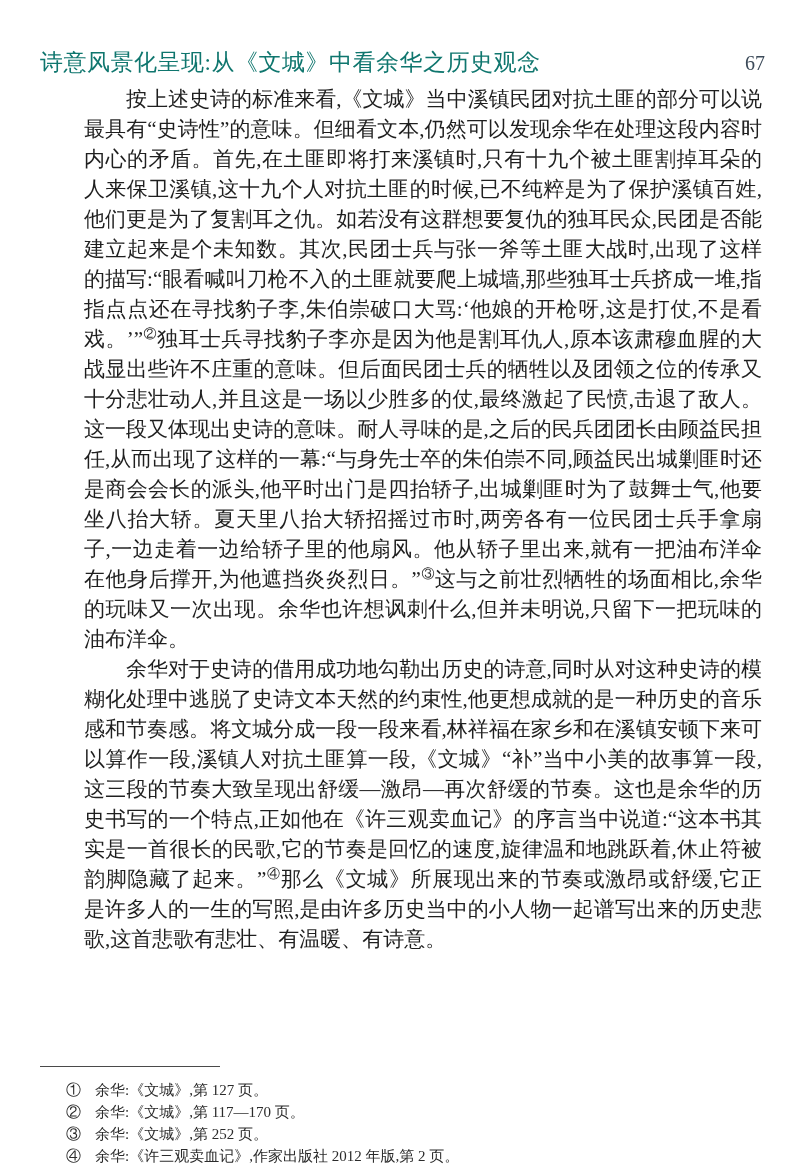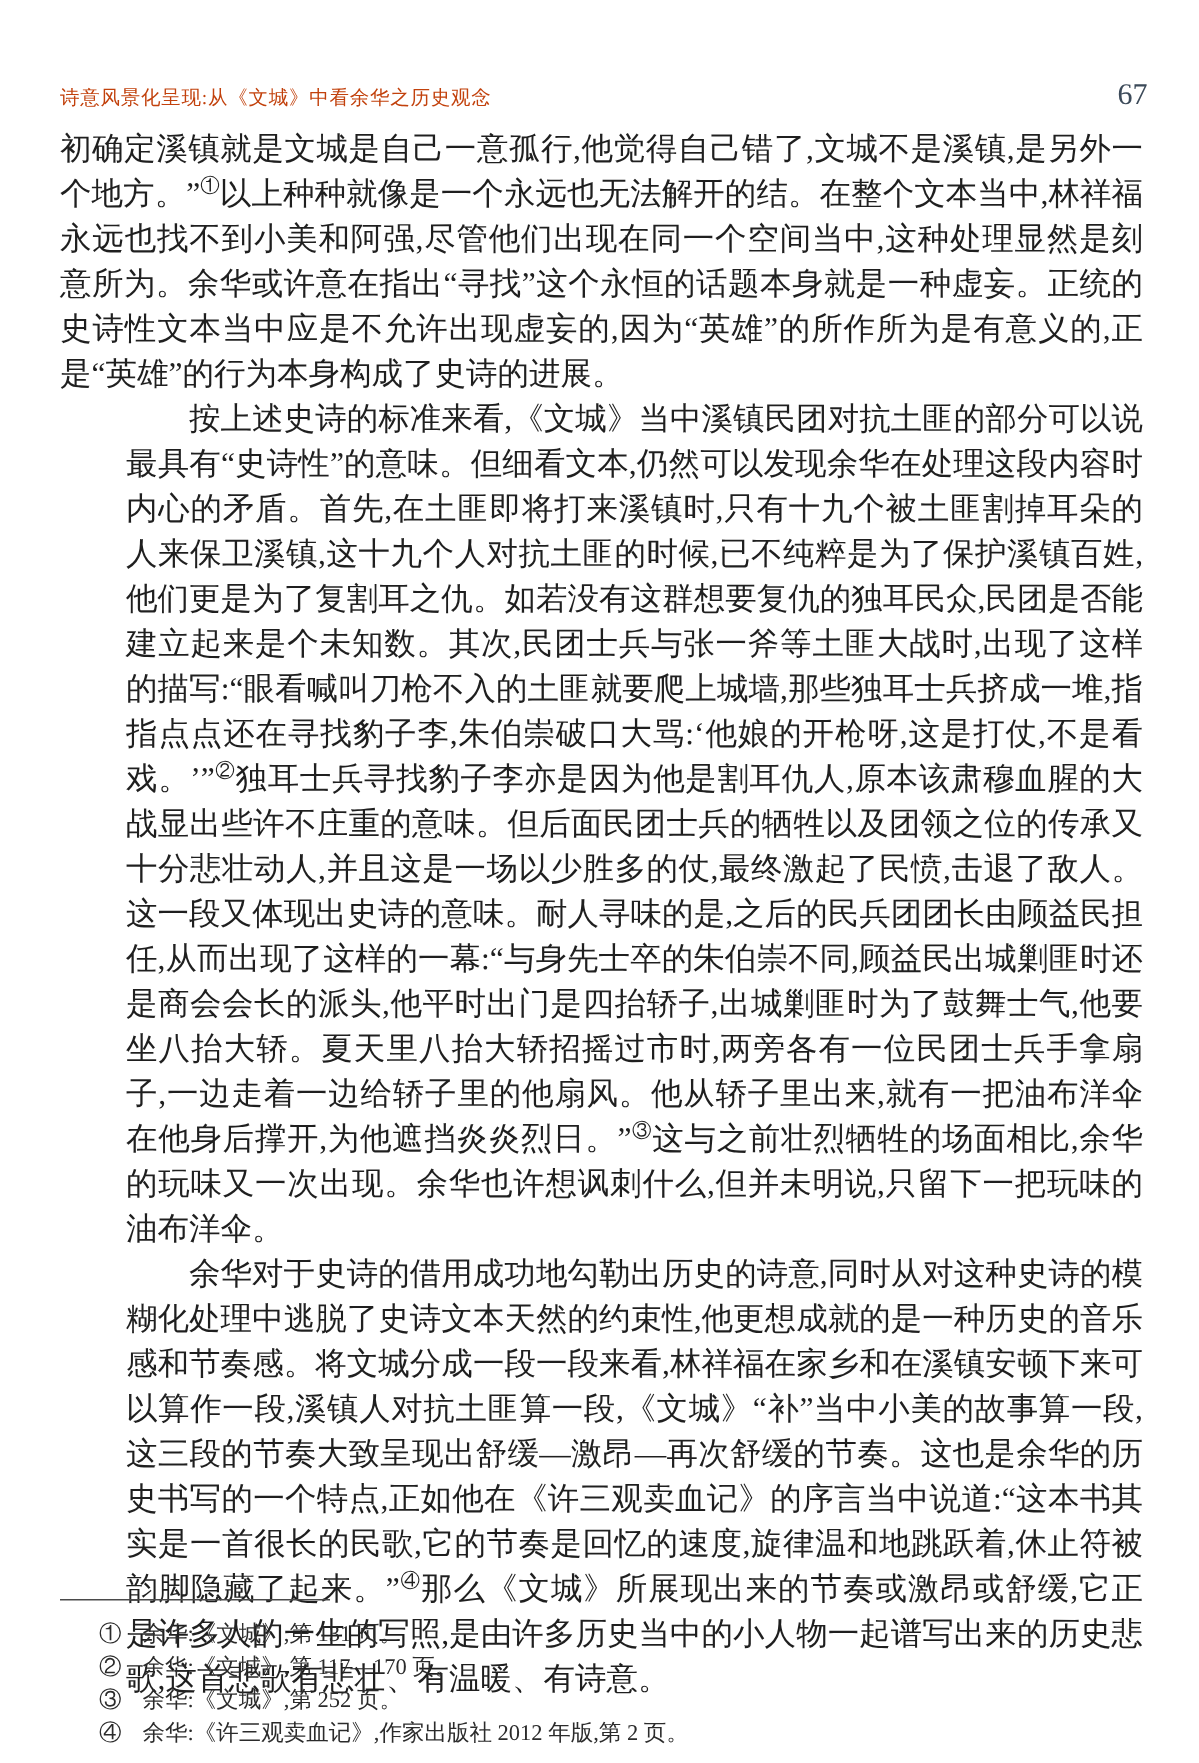--- a/index.html
+++ b/index.html
@@ -19,23 +19,23 @@
   .running-header {
     position: absolute;
     top: 13px;
     left: 40px;
     right: 34px;
     display: flex;
     justify-content: space-between;
     align-items: baseline;
   }
   .running-title {
-    font-size: 13px;
+    font-size: 23px;
     letter-spacing: 0.5px;
-    color: #c2410c;
+    color: #0f766e;
   }
   .page-number {
     font-size: 20px;
     color: #3c4a59;
     margin-top: 39px;
   }
   
   .body-text {
     position: absolute;
     top: 84px;
@@ -97,31 +97,30 @@
 <body>
 
 <div class="page">
 
   <header class="running-header">
     <span class="running-title">诗意风景化呈现:从《文城》中看余华之历史观念</span>
     <span class="page-number">67</span>
   </header>
 
   <main class="body-text" id="paragraphs-container">
-      <p class="">初确定溪镇就是文城是自己一意孤行,他觉得自己错了,文城不是溪镇,是另外一个地方。”<sup class="fn-ref">①</sup>以上种种就像是一个永远也无法解开的结。在整个文本当中,林祥福永远也找不到小美和阿强,尽管他们出现在同一个空间当中,这种处理显然是刻意所为。余华或许意在指出“寻找”这个永恒的话题本身就是一种虚妄。正统的史诗性文本当中应是不允许出现虚妄的,因为“英雄”的所作所为是有意义的,正是“英雄”的行为本身构成了史诗的进展。</p>
       <p class="indent">按上述史诗的标准来看,《文城》当中溪镇民团对抗土匪的部分可以说最具有“史诗性”的意味。但细看文本,仍然可以发现余华在处理这段内容时内心的矛盾。首先,在土匪即将打来溪镇时,只有十九个被土匪割掉耳朵的人来保卫溪镇,这十九个人对抗土匪的时候,已不纯粹是为了保护溪镇百姓,他们更是为了复割耳之仇。如若没有这群想要复仇的独耳民众,民团是否能建立起来是个未知数。其次,民团士兵与张一斧等土匪大战时,出现了这样的描写:“眼看喊叫刀枪不入的土匪就要爬上城墙,那些独耳士兵挤成一堆,指指点点还在寻找豹子李,朱伯崇破口大骂:‘他娘的开枪呀,这是打仗,不是看戏。’”<sup class="fn-ref">②</sup>独耳士兵寻找豹子李亦是因为他是割耳仇人,原本该肃穆血腥的大战显出些许不庄重的意味。但后面民团士兵的牺牲以及团领之位的传承又十分悲壮动人,并且这是一场以少胜多的仗,最终激起了民愤,击退了敌人。这一段又体现出史诗的意味。耐人寻味的是,之后的民兵团团长由顾益民担任,从而出现了这样的一幕:“与身先士卒的朱伯崇不同,顾益民出城剿匪时还是商会会长的派头,他平时出门是四抬轿子,出城剿匪时为了鼓舞士气,他要坐八抬大轿。夏天里八抬大轿招摇过市时,两旁各有一位民团士兵手拿扇子,一边走着一边给轿子里的他扇风。他从轿子里出来,就有一把油布洋伞在他身后撑开,为他遮挡炎炎烈日。”<sup class="fn-ref">③</sup>这与之前壮烈牺牲的场面相比,余华的玩味又一次出现。余华也许想讽刺什么,但并未明说,只留下一把玩味的油布洋伞。</p>
       <p class="indent">余华对于史诗的借用成功地勾勒出历史的诗意,同时从对这种史诗的模糊化处理中逃脱了史诗文本天然的约束性,他更想成就的是一种历史的音乐感和节奏感。将文城分成一段一段来看,林祥福在家乡和在溪镇安顿下来可以算作一段,溪镇人对抗土匪算一段,《文城》“补”当中小美的故事算一段,这三段的节奏大致呈现出舒缓—激昂—再次舒缓的节奏。这也是余华的历史书写的一个特点,正如他在《许三观卖血记》的序言当中说道:“这本书其实是一首很长的民歌,它的节奏是回忆的速度,旋律温和地跳跃着,休止符被韵脚隐藏了起来。”<sup class="fn-ref">④</sup>那么《文城》所展现出来的节奏或激昂或舒缓,它正是许多人的一生的写照,是由许多历史当中的小人物一起谱写出来的历史悲歌,这首悲歌有悲壮、有温暖、有诗意。</p>
     </main>
 
   <footer class="footnotes">
     <div class="footnote-rule"></div>
     <ol class="footnote-list" id="footnote-list">
         <li class="footnote-item">
           <span class="footnote-marker">①</span>
-          <span class="footnote-text">余华:《文城》,第 131 页。</span>
+          <span class="footnote-text">余华:《文城》,第 127 页。</span>
         </li>
         <li class="footnote-item">
           <span class="footnote-marker">②</span>
           <span class="footnote-text">余华:《文城》,第 117—170 页。</span>
         </li>
         <li class="footnote-item">
           <span class="footnote-marker">③</span>
           <span class="footnote-text">余华:《文城》,第 252 页。</span>
         </li>
         <li class="footnote-item">

